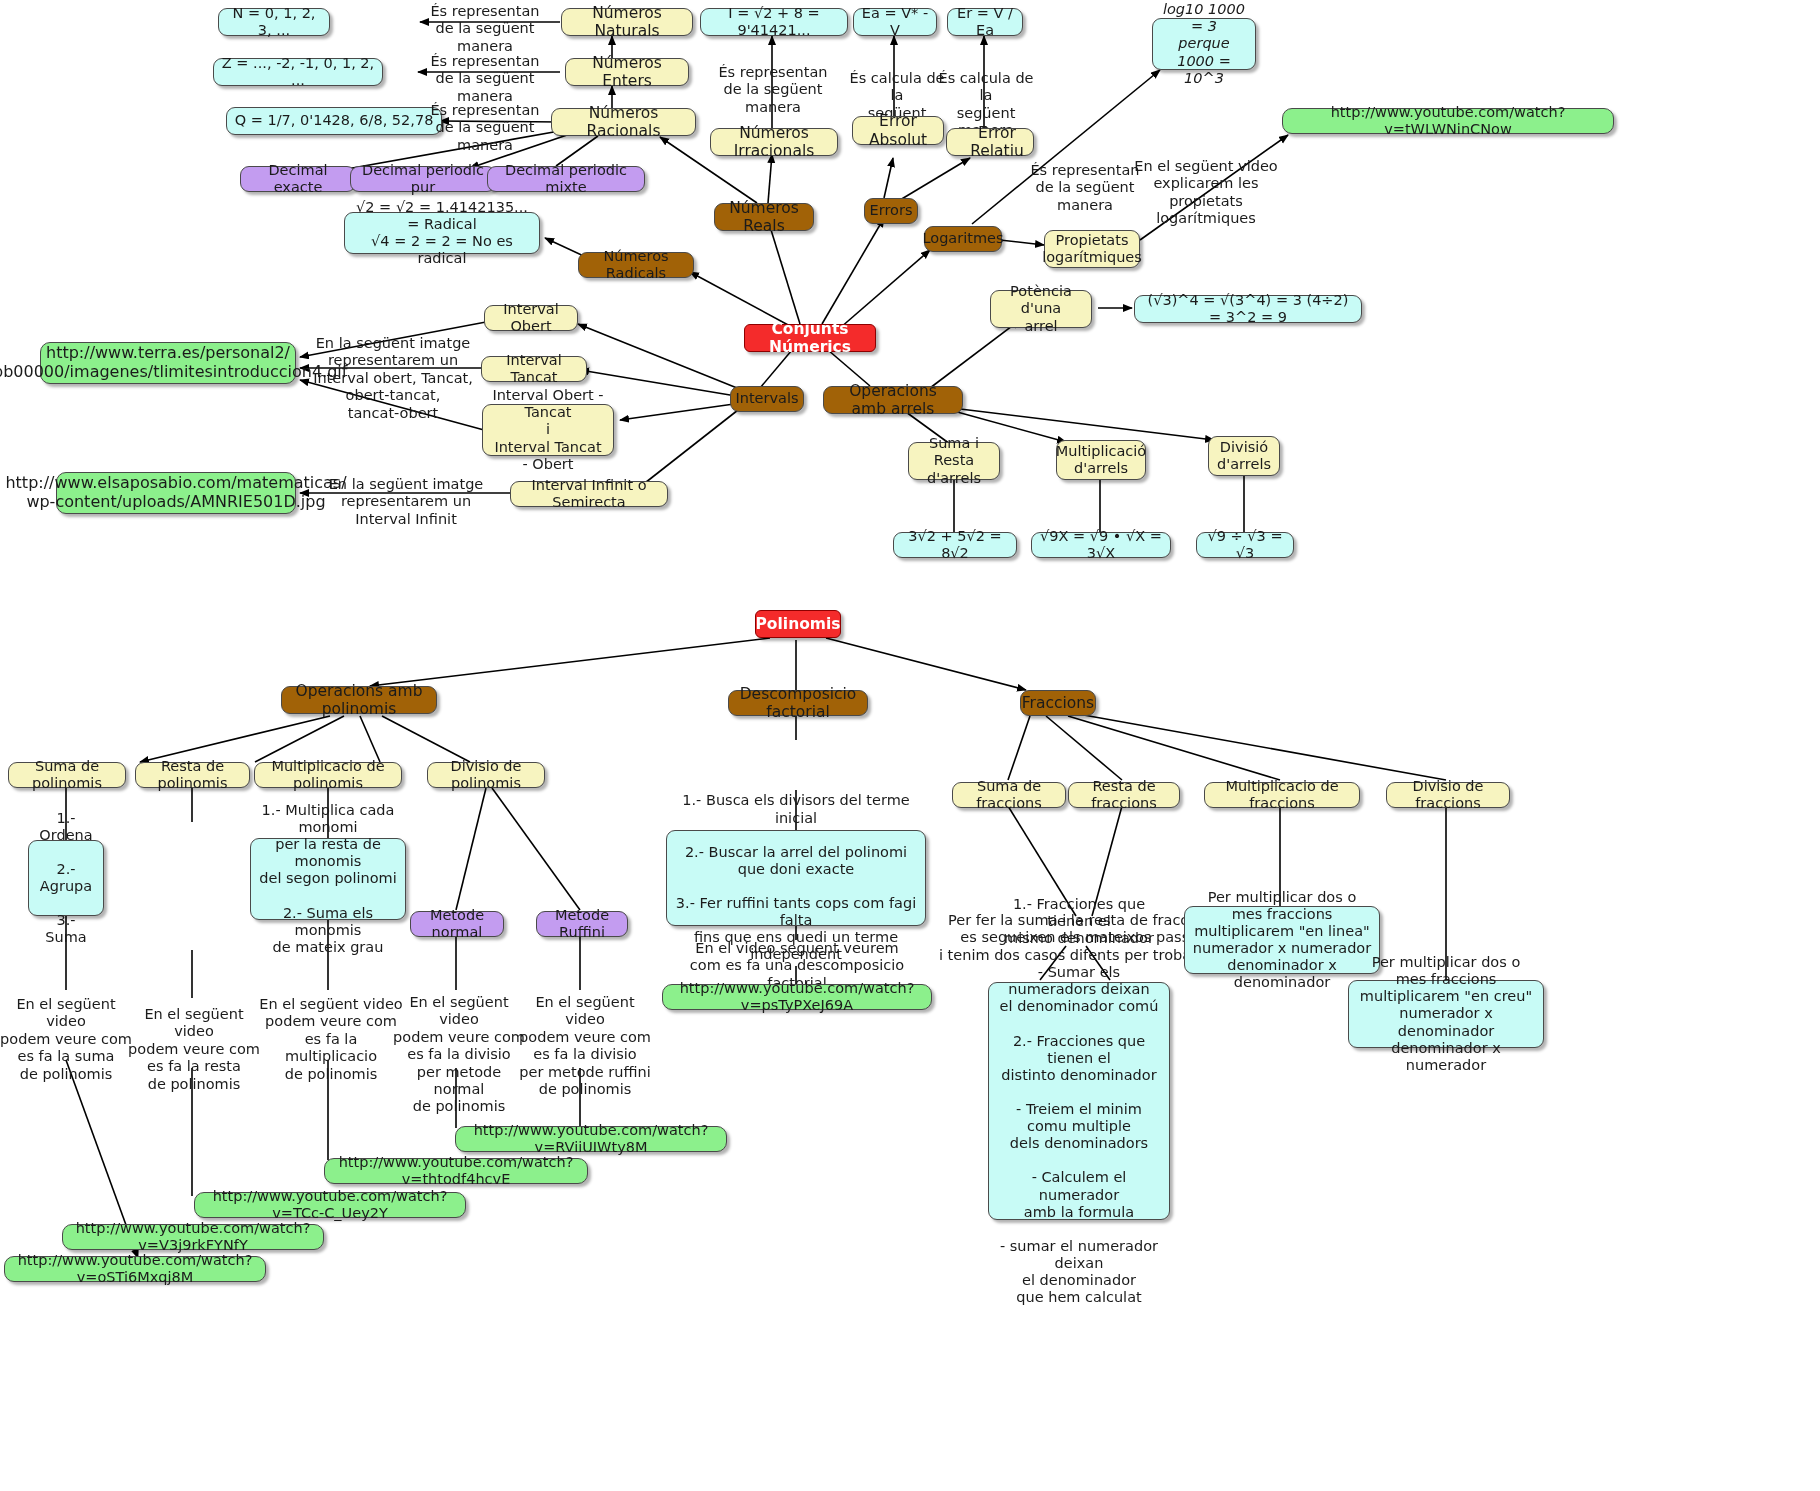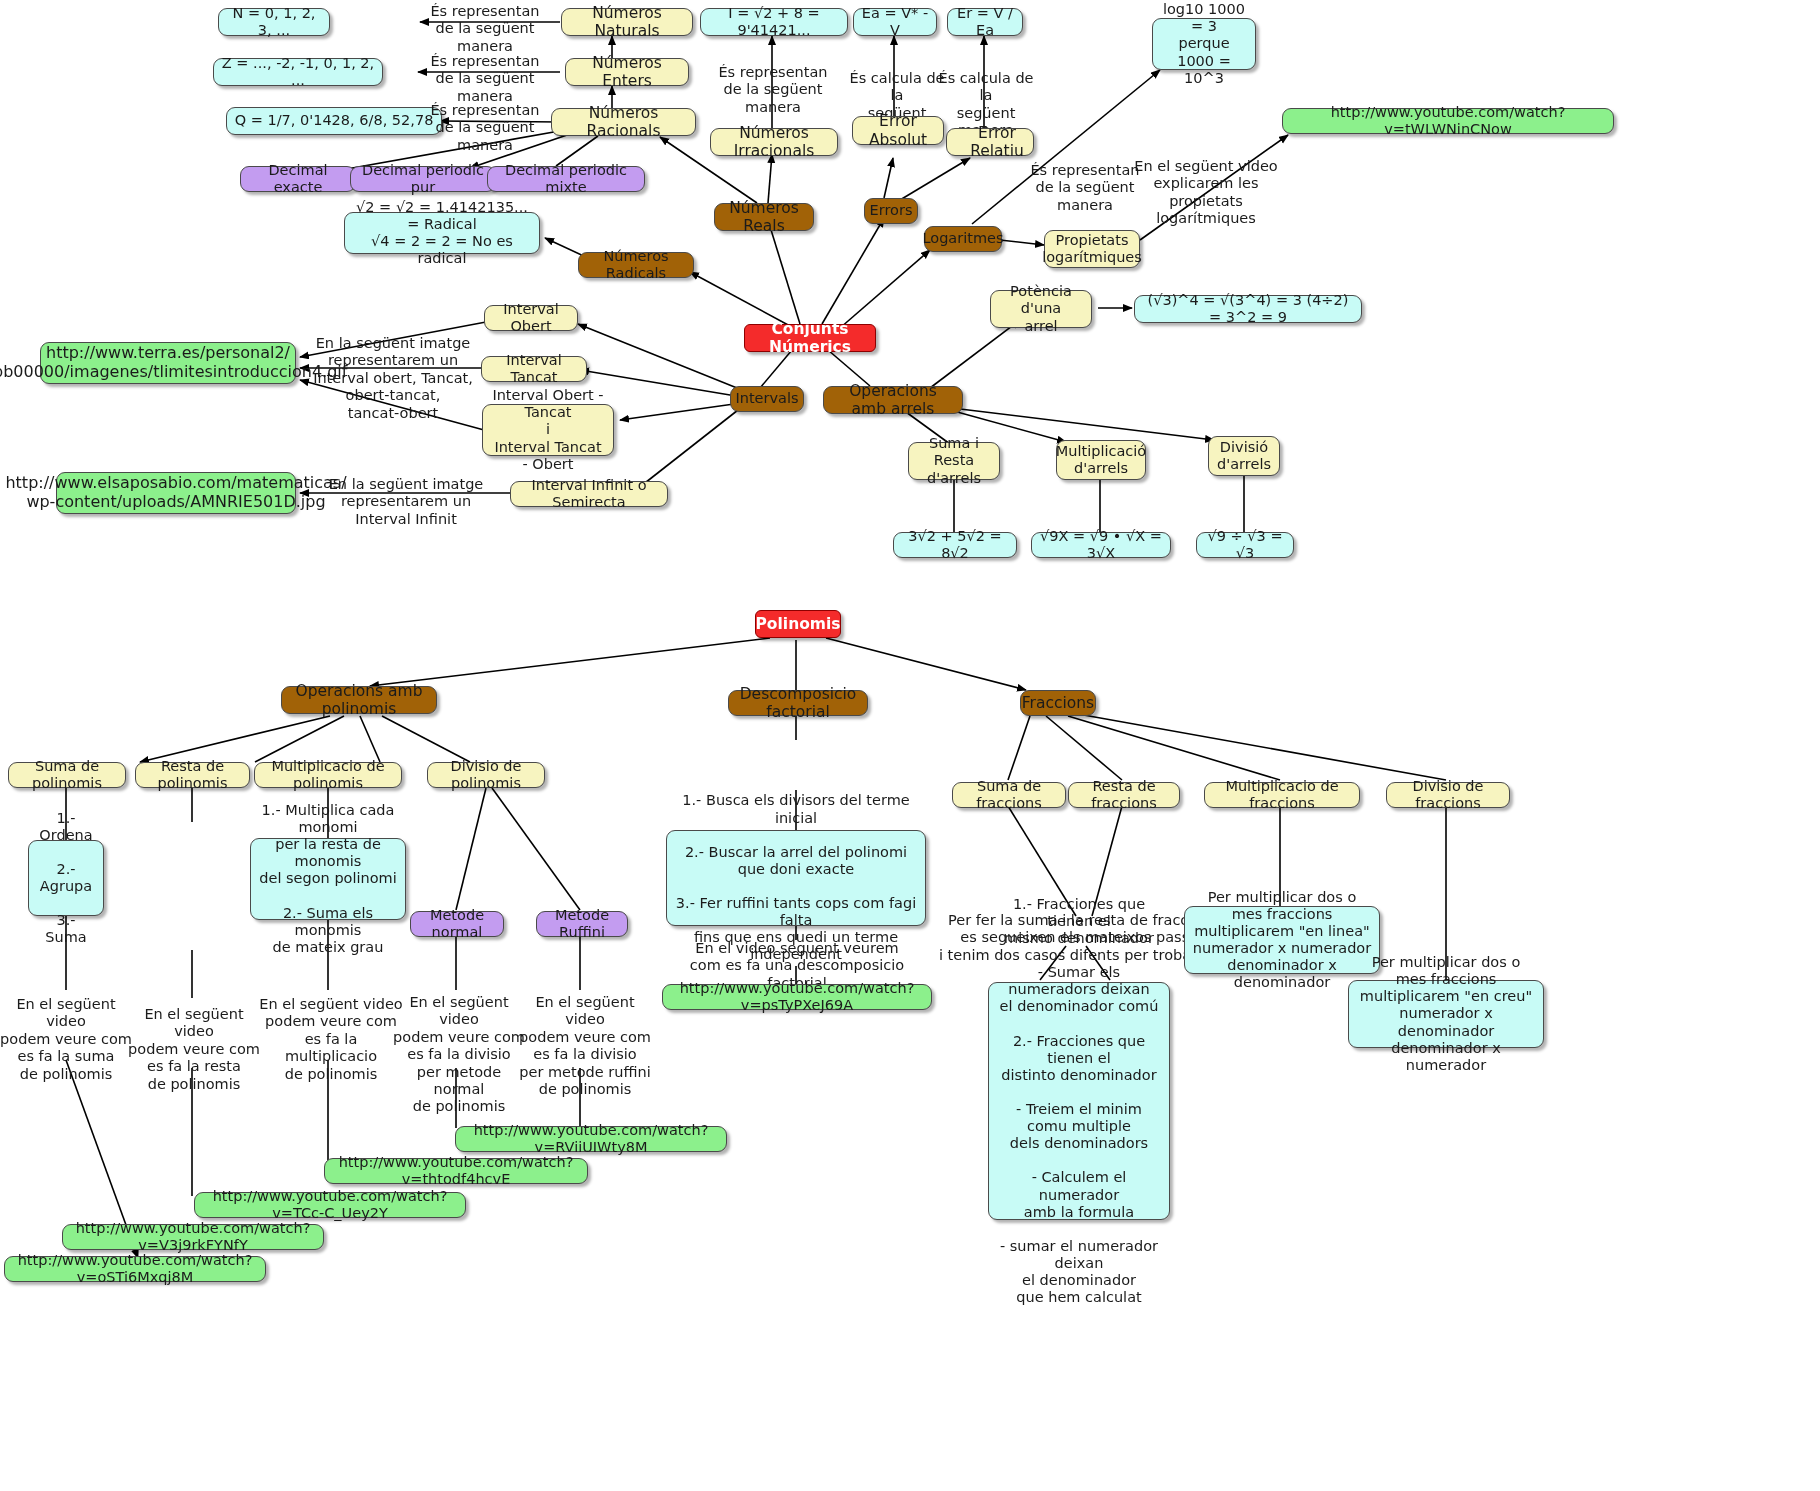--- a/index.html
+++ b/index.html
@@ -8,21 +8,21 @@
   svg.links{position:absolute;left:0;top:0;width:1820px;height:1491px;pointer-events:none;}
 
   .node{position:absolute;box-sizing:border-box;border:1px solid #4a4a4a;border-radius:9px;
         text-align:center;color:#1b1b1b;line-height:1.18;
         box-shadow:3px 3px 3px rgba(0,0,0,0.30);
         display:flex;align-items:center;justify-content:center;padding:3px 7px;white-space:pre-line;}
   .n-yellow{background:#f7f4c0;}
   .n-cyan{background:#c8fbf6;}
   .n-orange{background:#a16207;}
   .n-purple{background:#c39cf0;}
-  .n-green{background:#8cf08c;}
+  .n-green{background:#8cf08c;border-radius:10px;}
   .n-red{background:#f42b2b;color:#ffffff;font-weight:bold;border-color:#8e0000;border-radius:6px;}
 
   .lbl{position:absolute;text-align:center;color:#1b1b1b;line-height:1.2;white-space:pre-line;}
   .f13{font-size:16px;}
   .f14{font-size:14.5px;}
   .f15{font-size:15.5px;}
 </style>
 </head>
 <body>
 
@@ -166,21 +166,21 @@
 
   <div class="node n-cyan f14" style="left:853px;top:8px;width:84px;height:28px;">Ea = V* - V</div>
   <div class="node n-cyan f14" style="left:947px;top:8px;width:76px;height:28px;">Er = V / Ea</div>
   <div class="lbl f14" style="left:845px;top:70px;width:104px;">És calcula de la
 següent manera</div>
   <div class="lbl f14" style="left:934px;top:70px;width:104px;">És calcula de la
 següent manera</div>
   <div class="node n-yellow f15" style="left:852px;top:116px;width:92px;height:29px;">Error Absolut</div>
   <div class="node n-yellow f15" style="left:946px;top:128px;width:88px;height:28px;padding-left:21px;">Error Relatiu</div>
 
-  <div class="node n-cyan f14" style="left:1152px;top:18px;width:104px;height:52px;">log10 1000 = 3
+  <div class="node n-cyan f14" style="left:1152px;top:18px;width:104px;height:52px;font-style:italic;">log10 1000 = 3
 perque
 1000 = 10^3</div>
   <div class="lbl f14" style="left:1005px;top:162px;width:160px;">És representan
 de la següent
 manera</div>
   <div class="lbl f14" style="left:1124px;top:158px;width:164px;">En el següent video
 explicarem les
 propietats
 logarítmiques</div>
   <div class="node n-green f14" style="left:1282px;top:108px;width:332px;height:26px;">http://www.youtube.com/watch?v=tWLWNinCNow</div>

